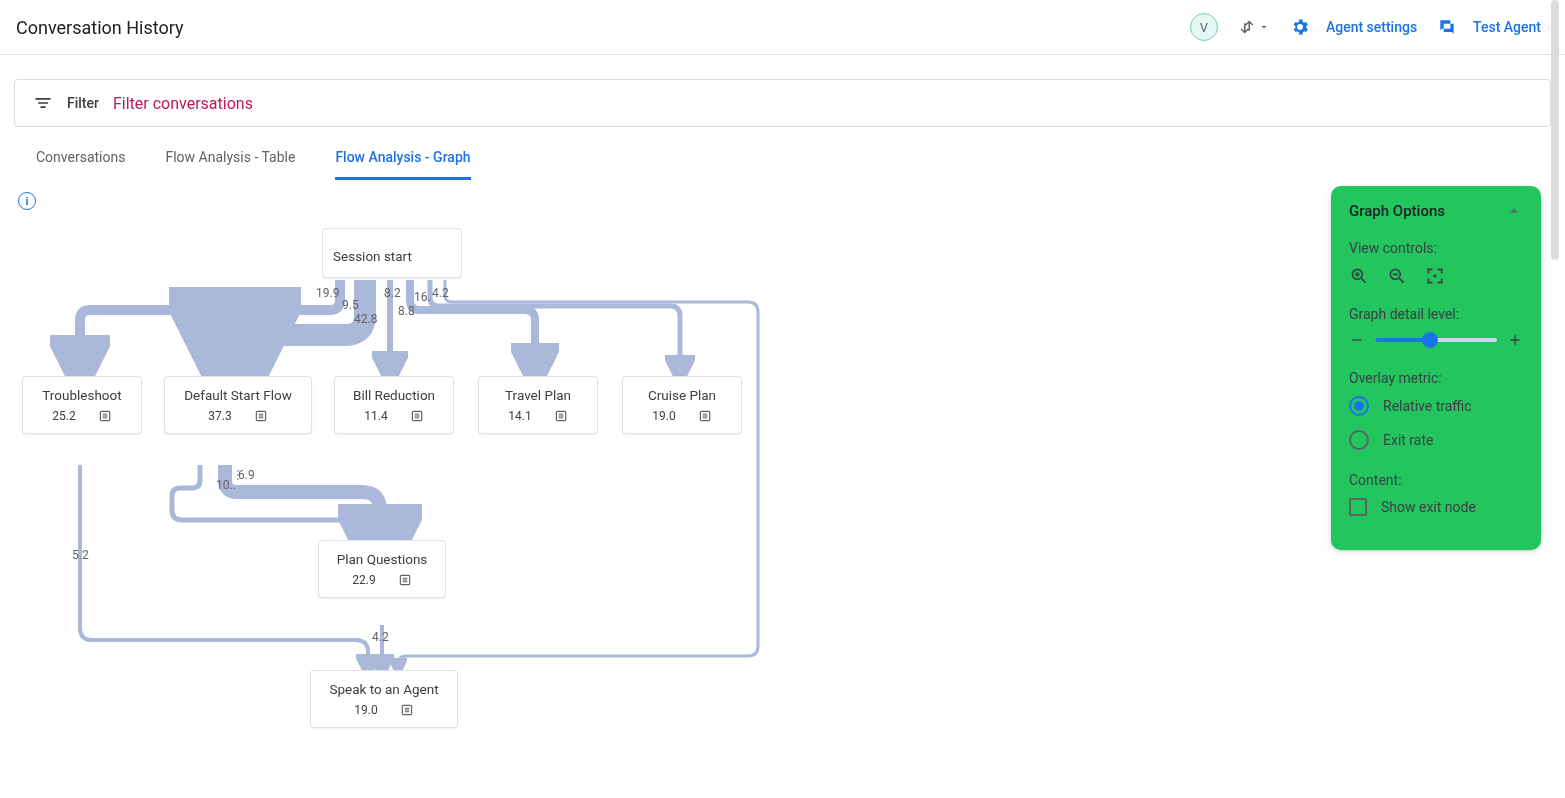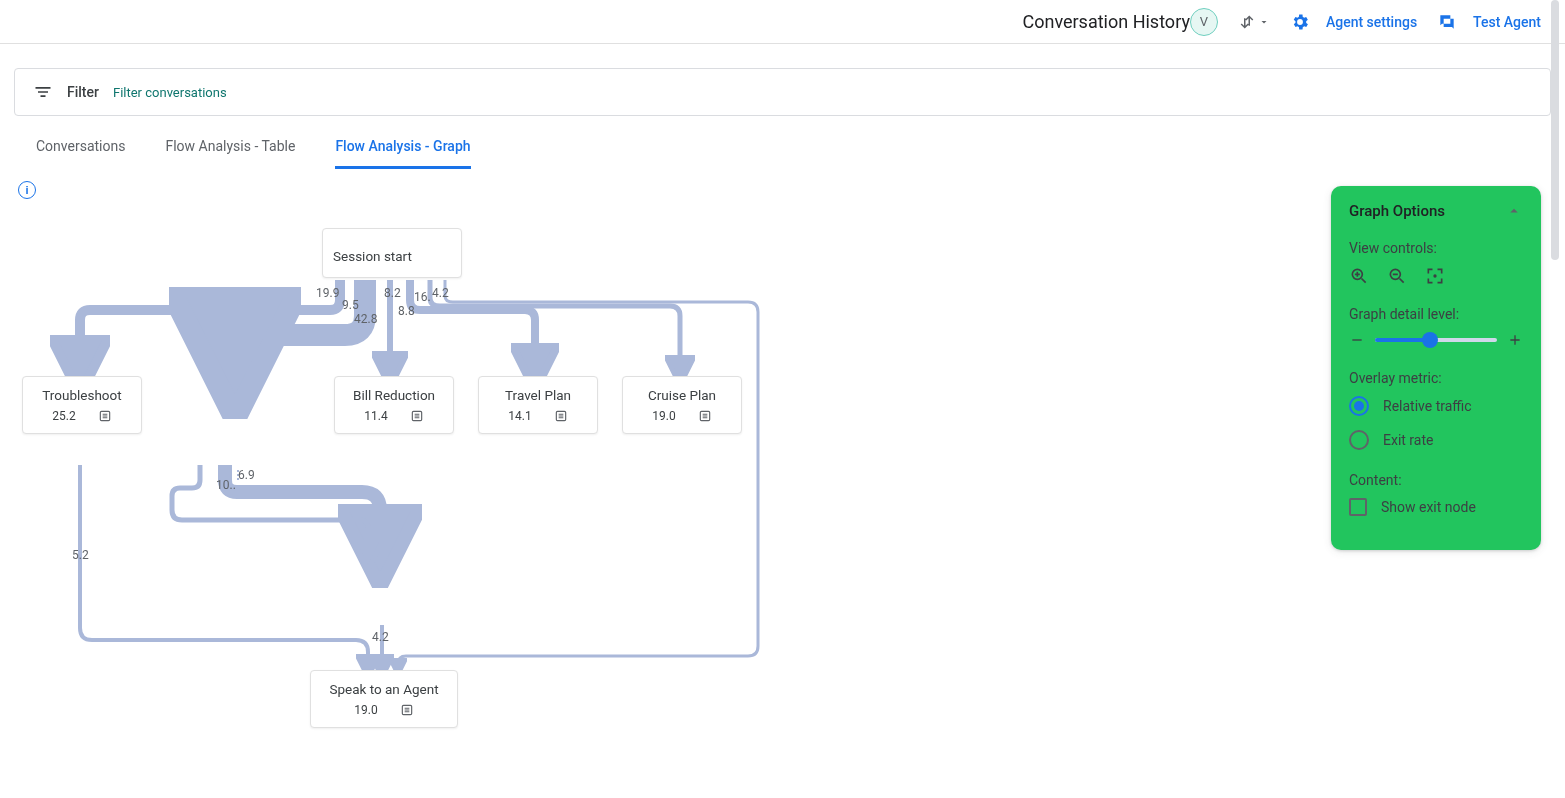--- a/index.html
+++ b/index.html
@@ -9,26 +9,25 @@
     color: #202124;
     background: #fff;
     width: 1565px;
     height: 798px;
     position: relative;
     overflow: hidden;
   }
 
   
   .header {
-    height: 44px;
+    height: 55px;
     display: flex;
     align-items: center;
     padding: 0 24px 0 16px;
     border-bottom: 1px solid #e0e0e0;
-    text-align: right;
   }
   .header-title {
     font-size: 18px;
     color: #202124;
     flex: 1;
   }
   .header-actions {
     display: flex;
     align-items: center;
     gap: 20px;
@@ -63,22 +62,22 @@
     display: flex;
     align-items: center;
     padding: 0 18px;
     gap: 14px;
   }
   .filter-label {
     font-weight: 500;
     color: #3c4043;
   }
   .filter-placeholder {
-    color: #0f766e;
-    font-size: 13px;
+    color: #be185d;
+    font-size: 16px;
   }
 
   
   .tabs {
     display: flex;
     gap: 40px;
     padding: 0 36px;
     margin-top: 22px;
     font-size: 14px;
   }
@@ -328,20 +327,30 @@
     <div class="title">Troubleshoot</div>
     <div class="meta">
         <span>25.2</span>
       <svg width="14" height="14" viewBox="0 0 24 24">
           <rect x="4" y="4" width="16" height="16" rx="2" fill="none" stroke="#5f6368" stroke-width="2"></rect>
           <path stroke="#5f6368" stroke-width="2" d="M8 9h8M8 12h8M8 15h8"></path>
         </svg>
     </div>
   </div>
 
+  <div class="node wide" style="left:164px; top:196px">
+    <div class="title">Default Start Flow</div>
+    <div class="meta">
+        <span>37.3</span>
+      <svg width="14" height="14" viewBox="0 0 24 24">
+          <rect x="4" y="4" width="16" height="16" rx="2" fill="none" stroke="#5f6368" stroke-width="2"></rect>
+          <path stroke="#5f6368" stroke-width="2" d="M8 9h8M8 12h8M8 15h8"></path>
+        </svg>
+    </div>
+  </div>
 
   <div class="node" style="left:334px; top:196px; width:120px">
     <div class="title">Bill Reduction</div>
     <div class="meta">
         <span>11.4</span>
       <svg width="14" height="14" viewBox="0 0 24 24">
           <rect x="4" y="4" width="16" height="16" rx="2" fill="none" stroke="#5f6368" stroke-width="2"></rect>
           <path stroke="#5f6368" stroke-width="2" d="M8 9h8M8 12h8M8 15h8"></path>
         </svg>
     </div>
@@ -362,20 +371,30 @@
     <div class="title">Cruise Plan</div>
     <div class="meta">
         <span>19.0</span>
       <svg width="14" height="14" viewBox="0 0 24 24">
           <rect x="4" y="4" width="16" height="16" rx="2" fill="none" stroke="#5f6368" stroke-width="2"></rect>
           <path stroke="#5f6368" stroke-width="2" d="M8 9h8M8 12h8M8 15h8"></path>
         </svg>
     </div>
   </div>
 
+  <div class="node" style="left:318px; top:360px; width:128px">
+    <div class="title">Plan Questions</div>
+    <div class="meta">
+        <span>22.9</span>
+      <svg width="14" height="14" viewBox="0 0 24 24">
+          <rect x="4" y="4" width="16" height="16" rx="2" fill="none" stroke="#5f6368" stroke-width="2"></rect>
+          <path stroke="#5f6368" stroke-width="2" d="M8 9h8M8 12h8M8 15h8"></path>
+        </svg>
+    </div>
+  </div>
 
   <div class="node wide" style="left:310px; top:490px">
     <div class="title">Speak to an Agent</div>
     <div class="meta">
         <span>19.0</span>
       <svg width="14" height="14" viewBox="0 0 24 24">
           <rect x="4" y="4" width="16" height="16" rx="2" fill="none" stroke="#5f6368" stroke-width="2"></rect>
           <path stroke="#5f6368" stroke-width="2" d="M8 9h8M8 12h8M8 15h8"></path>
         </svg>
     </div>

